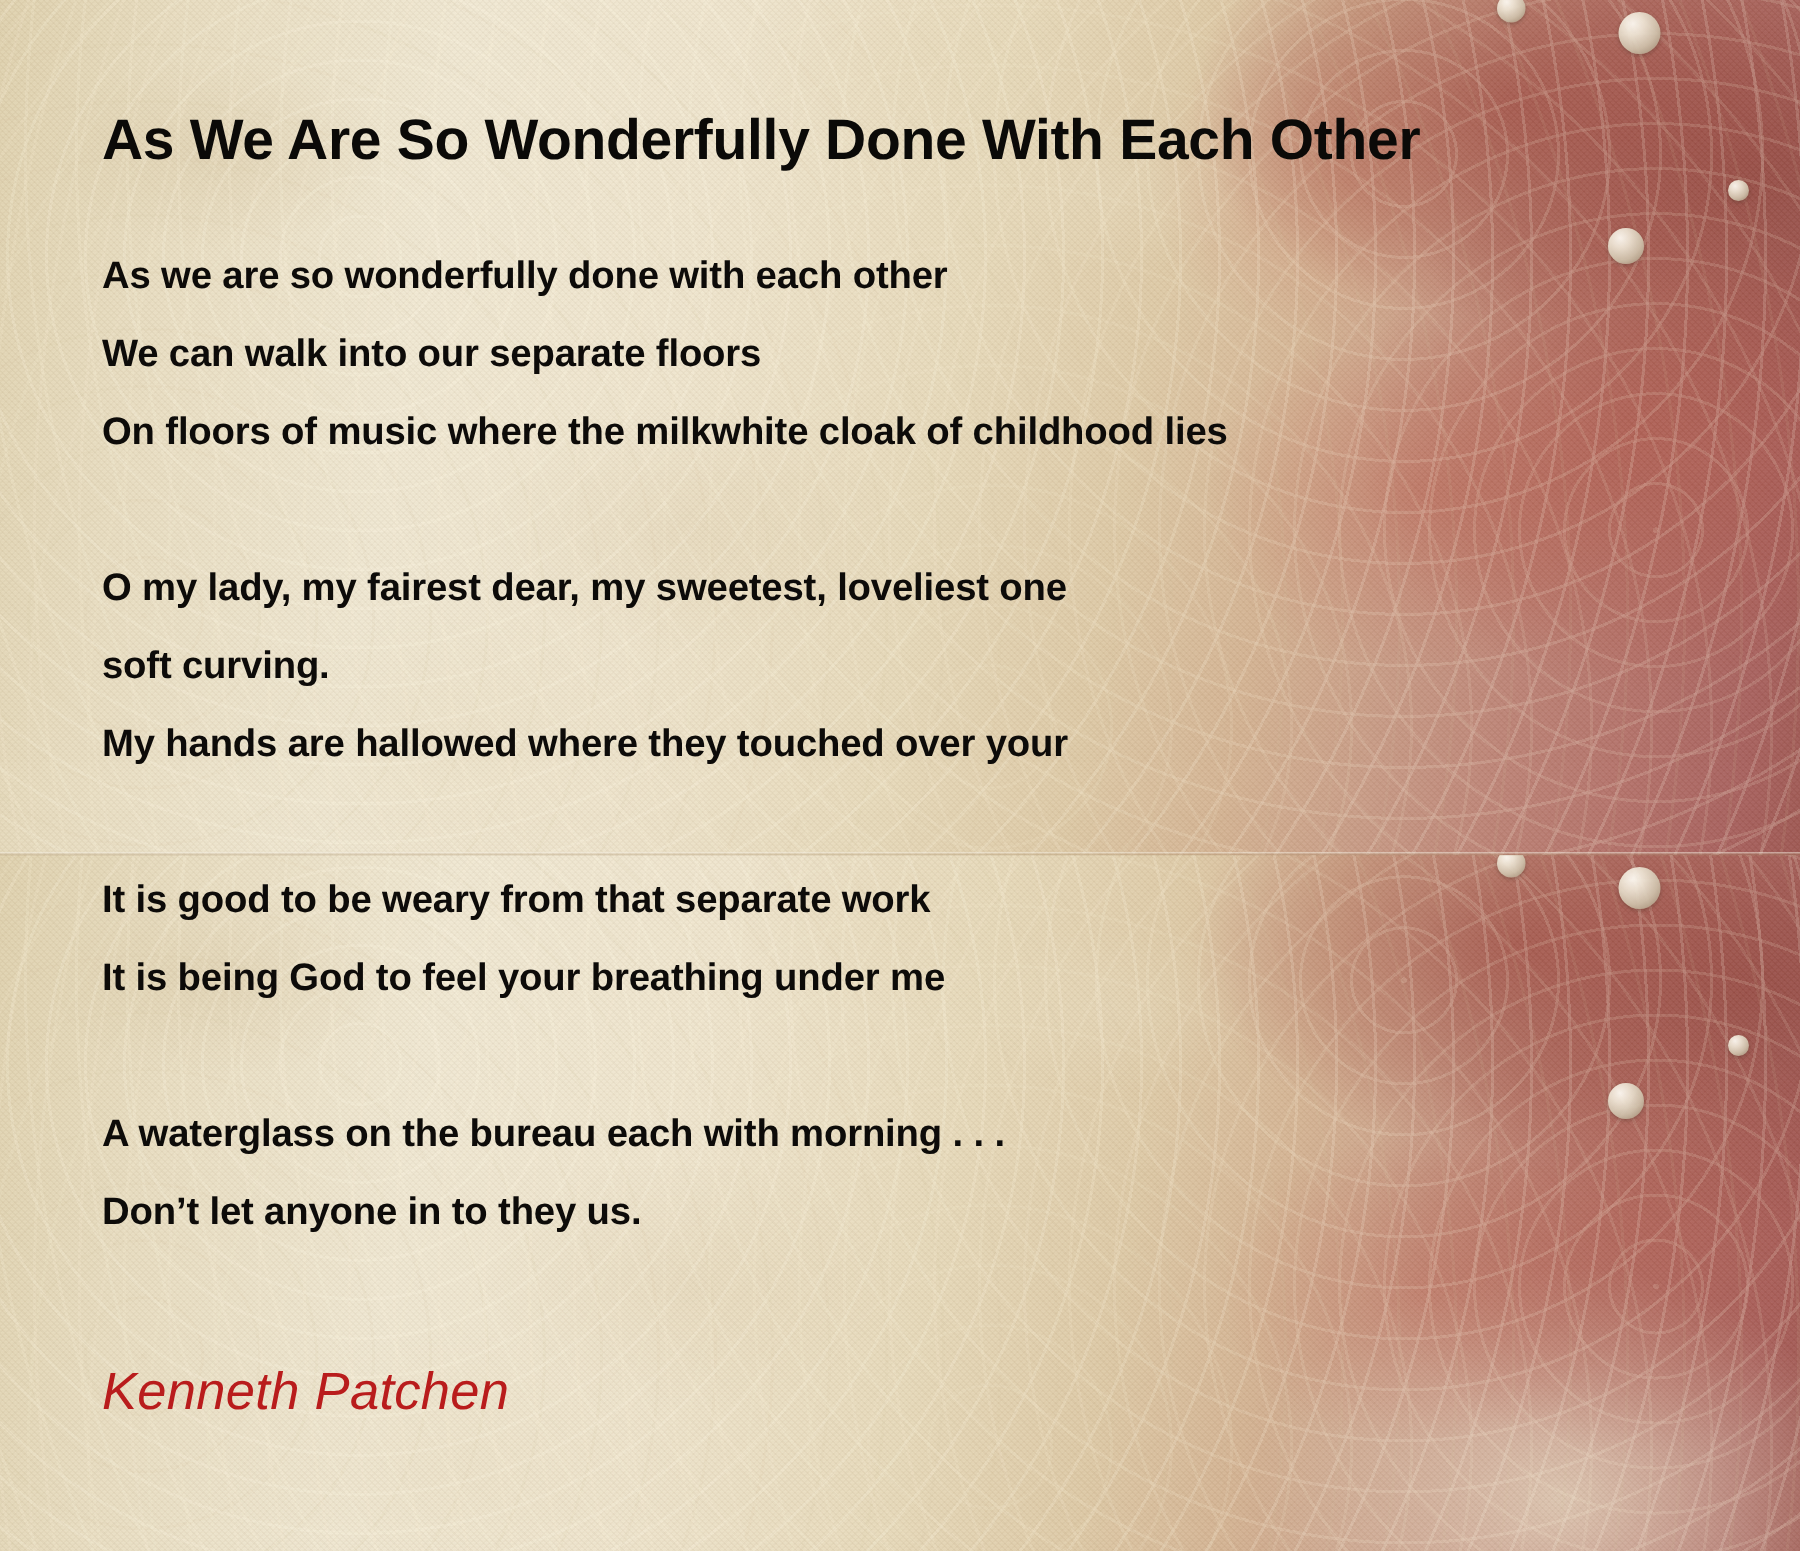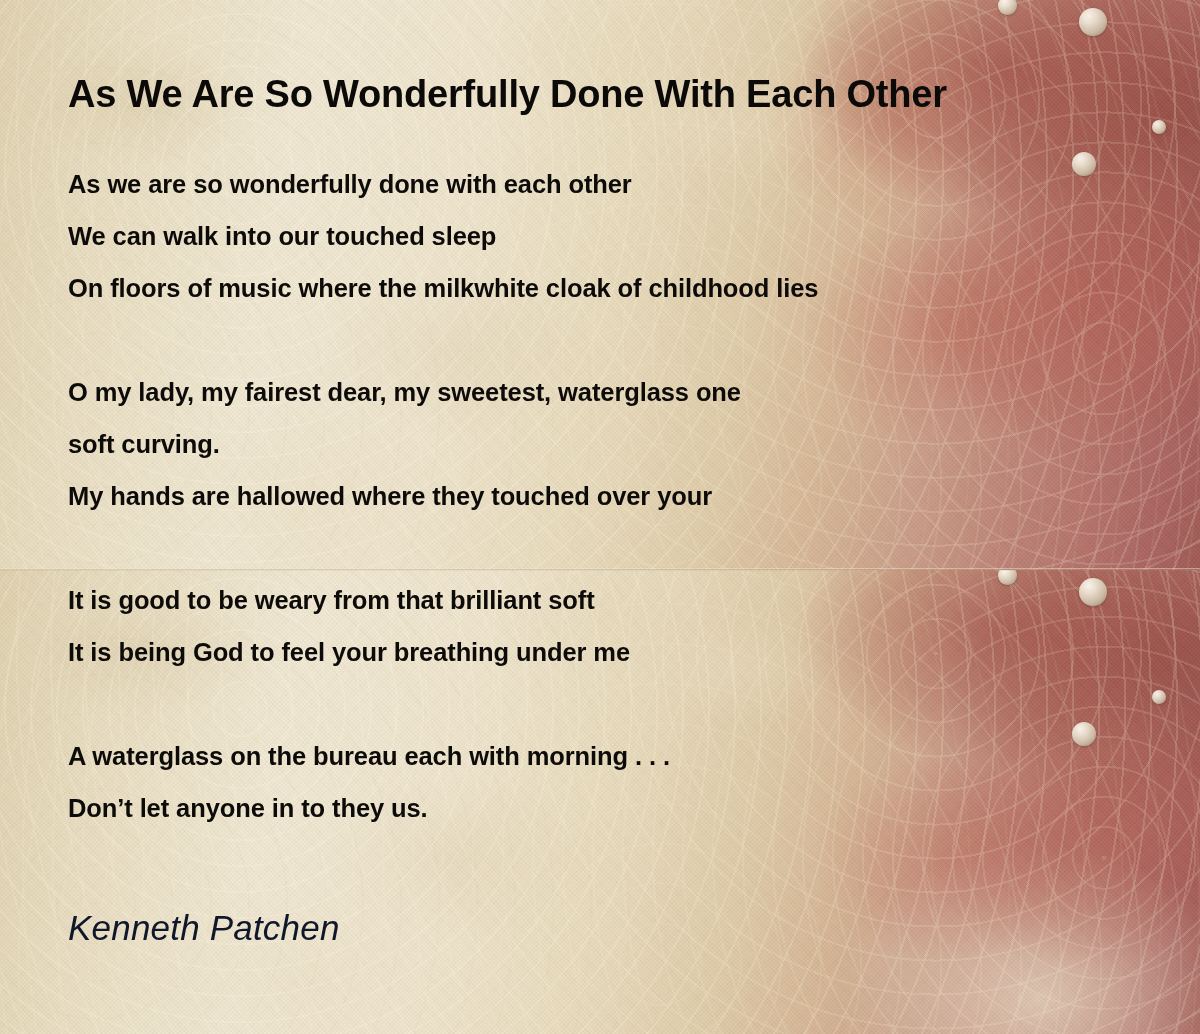--- a/index.html
+++ b/index.html
@@ -163,21 +163,21 @@
   }
   .poem-line.blank { color: transparent; }
 
   .poem-author {
     position: absolute;
     left: 68px;
     top: 908px;
     font-size: 35px;
     font-style: italic;
     font-weight: normal;
-    color: #0f172a;
+    color: #b91c1c;
     white-space: nowrap;
     letter-spacing: 0.2px;
   }
 </style>
 </head>
 <body>
 
 <div id="poem-card">
 
   <div class="bg-panel top">
@@ -205,28 +205,28 @@
   </div>
 
   <div class="bg-seam"></div>
 
   <div class="poem-content">
 
     <h1 class="poem-title">As We Are So Wonderfully Done With Each Other</h1>
 
     <div class="poem-body">
       <div class="poem-line">As we are so wonderfully done with each other</div>
-      <div class="poem-line">We can walk into our touched sleep</div>
+      <div class="poem-line">We can walk into our separate floors</div>
       <div class="poem-line">On floors of music where the milkwhite cloak of childhood lies</div>
       <div class="poem-line blank"></div>
-      <div class="poem-line">O my lady, my fairest dear, my sweetest, waterglass one</div>
+      <div class="poem-line">O my lady, my fairest dear, my sweetest, loveliest one</div>
       <div class="poem-line">soft curving.</div>
       <div class="poem-line">My hands are hallowed where they touched over your</div>
       <div class="poem-line blank"></div>
-      <div class="poem-line">It is good to be weary from that brilliant soft</div>
+      <div class="poem-line">It is good to be weary from that separate work</div>
       <div class="poem-line">It is being God to feel your breathing under me</div>
       <div class="poem-line blank"></div>
       <div class="poem-line">A waterglass on the bureau each with morning . . .</div>
       <div class="poem-line">Don’t let anyone in to they us.</div>
     </div>
 
     <div class="poem-author">Kenneth Patchen</div>
 
   </div>
 </div>

